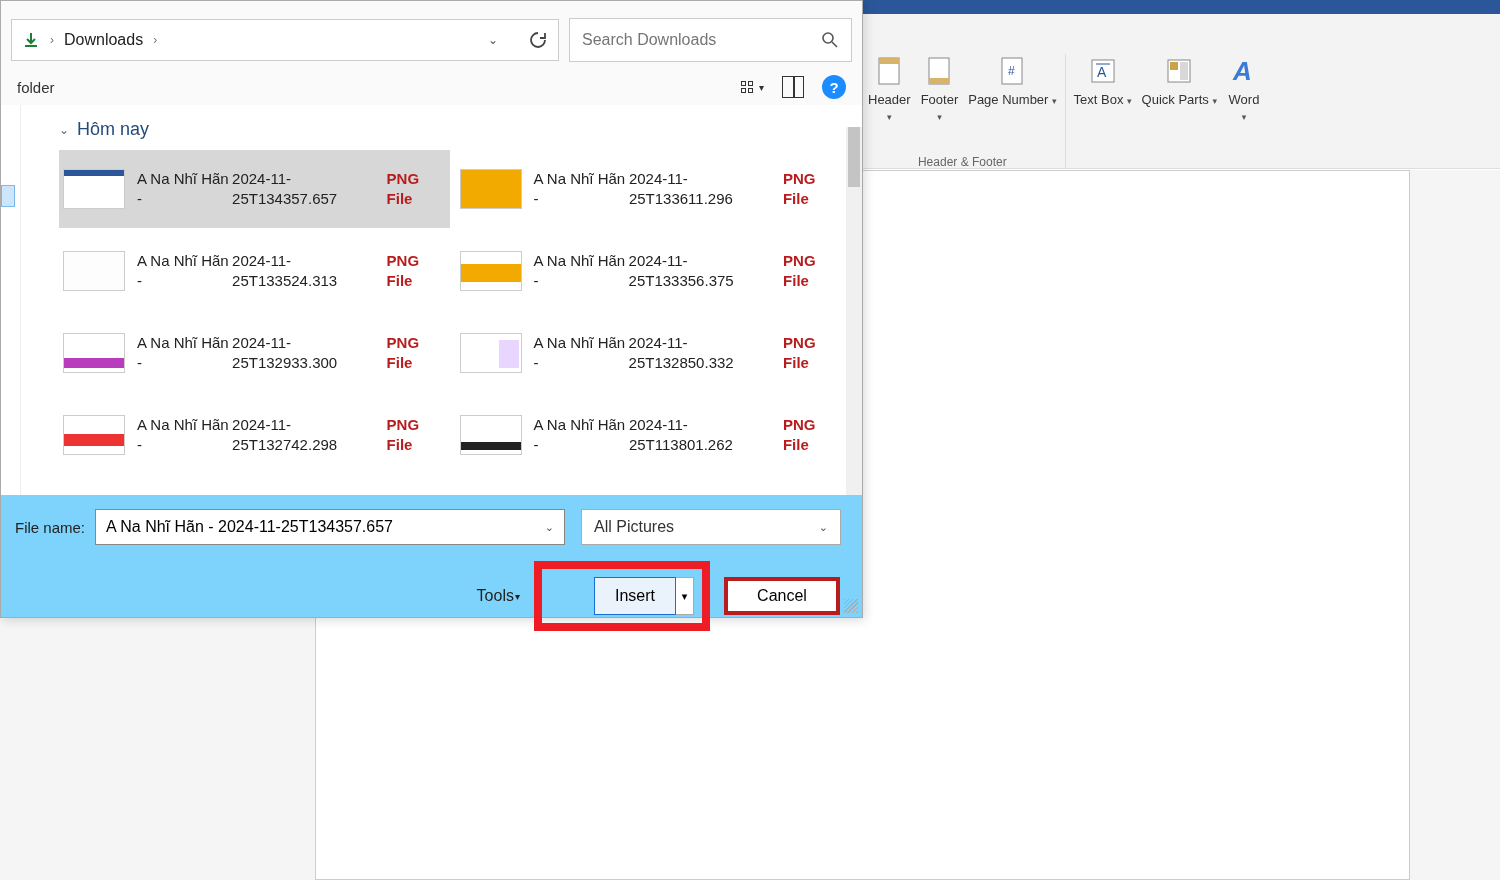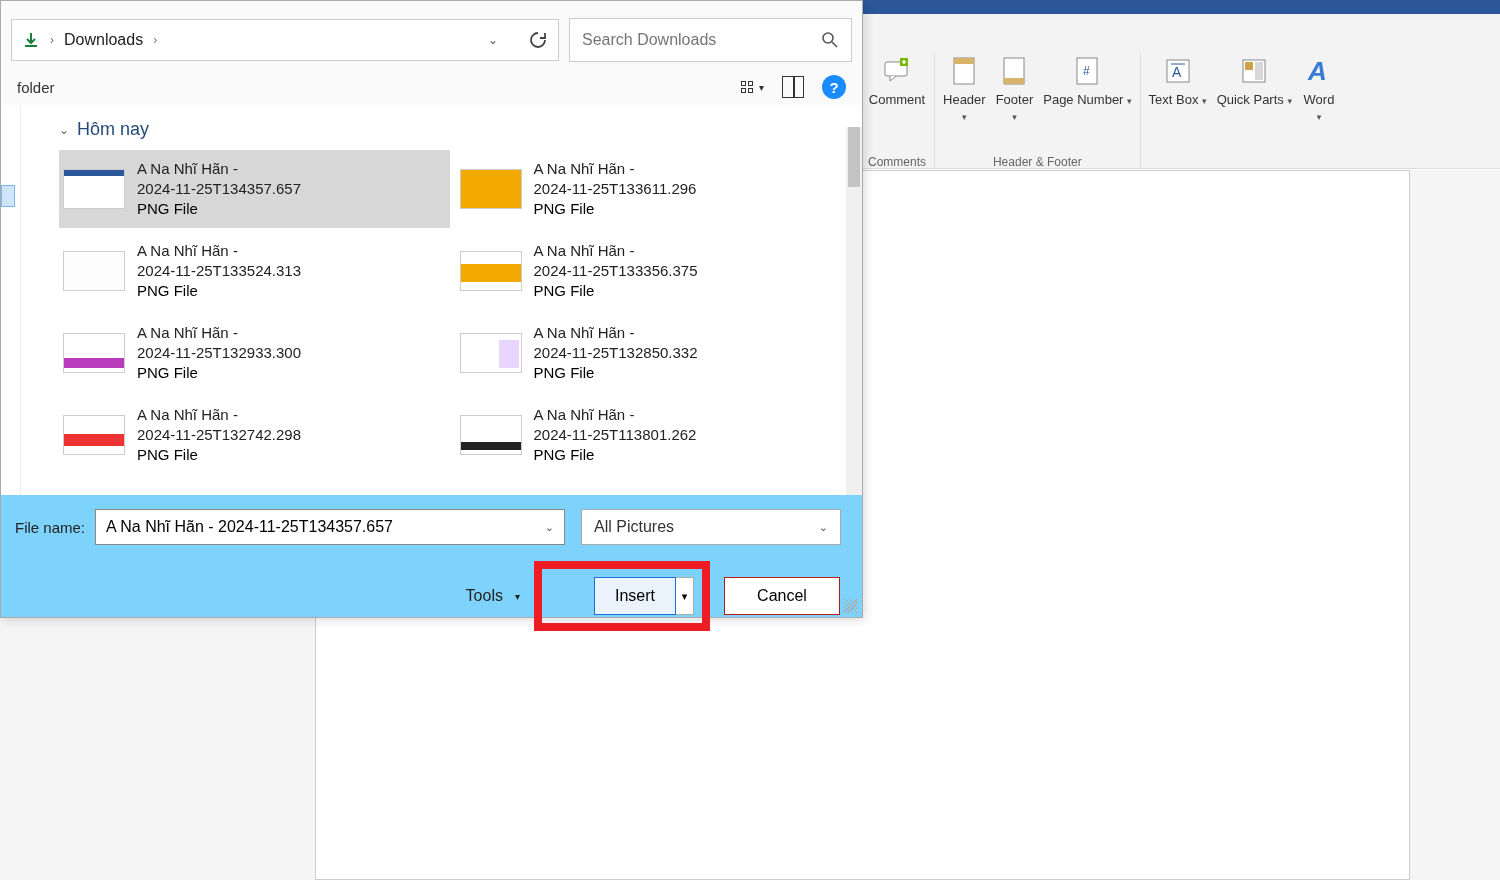--- a/index.html
+++ b/index.html
@@ -49,65 +49,49 @@
 .thumb { width: 62px; height: 40px; background: #eee; border: 1px solid #ccc; position: relative; flex-shrink: 0; }
 .thumb.t1 { background: linear-gradient(#2b579a 0 6px, #fff 6px 40px); }
 .thumb.t2 { background: #f2a900; }
 .thumb.t3 { background: #fdfdfd; }
 .thumb.t4 { background: linear-gradient(#fff 0 12px, #f2a900 12px 30px, #fff 30px 40px); }
 .thumb.t5 { background: linear-gradient(#fff 0 24px, #b83cbb 24px 34px, #fff 34px 40px); }
 .thumb.t6 { background: #fff; }
 .thumb.t6::after { content:""; position:absolute; right:2px; top:6px; width:20px; height:28px; background:#e9d6ff; }
 .thumb.t7 { background: linear-gradient(#fff 0 18px, #e33 18px 30px, #fff 30px 40px); }
 .thumb.t8 { background: linear-gradient(#fff 0 26px, #222 26px 34px, #fff 34px 40px); }
-.file-meta { display: flex; flex-direction: column; font-size: 15px; color: #222; line-height: 1.35; }
-.file-type { color: #000000; }
+.file-meta { display: flex; flex-direction: row; font-size: 15px; color: #222; line-height: 1.35; }
+.file-type { color: #b91c1c; font-weight: bold; }
 
 .dlg-bottom { height: 122px; padding: 14px 18px 8px 0; background: #7dd3fc; position: relative; }
 .row1 { display: flex; align-items: center; gap: 10px; margin-bottom: 16px; }
 .fn-label { font-size: 15px; color: #222; width: 84px; text-align: right; }
 .fn-input { flex: 0 0 470px; height: 36px; border: 1px solid #888; padding: 0 10px; font-size: 16px; background: #fff; display: flex; align-items: center; justify-content: space-between; }
 .filter-dd { flex: 0 0 260px; height: 36px; border: 1px solid #aaa; padding: 0 12px; font-size: 16px; background: #fff; display: flex; align-items: center; justify-content: space-between; color: #333; margin-left: 6px; }
 .row2 { display: flex; align-items: center; justify-content: flex-end; gap: 14px; padding-right: 4px; }
-.tools-btn { font-size: 16px; color: #222; display: flex; align-items: center; gap: 12px; cursor: pointer; }
-.btn { height: 38px; border: 1px solid #b91c1c; background: #fff; font-size: 16px; display: flex; align-items: center; justify-content: center; cursor: pointer; }
+.tools-btn { font-size: 16px; color: #222; display: flex; align-items: center; gap: 1px; cursor: pointer; }
+.btn { height: 38px; border: 4px solid #b91c1c; background: #fff; font-size: 16px; display: flex; align-items: center; justify-content: center; cursor: pointer; }
 .btn-cancel { width: 116px; }
 .insert-wrap { padding: 8px; border: 8px solid #ee1c25; display: flex; }
 .btn-insert { width: 82px; border: 1px solid #1a6fd6; background: #eaf3fc; margin-left: 44px; }
 .btn-insert-dd { width: 18px; border: 1px solid #aaa; border-left: none; background: #fff; display:flex; align-items:center; justify-content:center; font-size:11px; }
 .resizer { position: absolute; right: 4px; bottom: 4px; width: 14px; height: 14px; background: repeating-linear-gradient(135deg, #aaa 0 1px, transparent 1px 3px); }
 .scrollbar-track { position:absolute; right:0; top:126px; width:16px; height:370px; background:#f0f0f0; }
 .scrollbar-thumb { position:absolute; top:0; width:12px; left:2px; height:60px; background:#c4c4c4; }
 
 svg { display: block; }
 </style>
 </head>
 <body>
 
 <div class="word-bg">
   <div class="word-title-strip"></div>
   <div class="word-ribbon">
 
 
-    <div class="ribbon-group">
-      <div class="ribbon-buttons">
-        <div class="ribbon-btn">
-          <span class="rb-icon">
-            <svg width="30" height="30">
-                <rect x="3" y="6" width="22" height="14" rx="2" fill="#fff" stroke="#888"></rect>
-                <path d="M8 20 l0 5 l6 -5" fill="#fff" stroke="#888"></path>
-                <rect x="18" y="2" width="8" height="8" fill="#7ab800"></rect>
-                <path d="M20 6 h4 M22 4 v4" stroke="#fff" stroke-width="1.5"></path>
-              </svg>
-          </span>
-          <span class="rb-lbl">Comment</span>
-        </div>
-      </div>
-      <div class="ribbon-grp-lbl">Comments</div>
-    </div>
 
     <div class="ribbon-group">
       <div class="ribbon-buttons">
         <div class="ribbon-btn">
           <span class="rb-icon">
             <svg width="24" height="30">
                 <rect x="2" y="2" width="20" height="26" fill="#fff" stroke="#888"></rect>
                 <rect x="2" y="2" width="20" height="6" fill="#d8b36a"></rect>
               </svg>
           </span>

